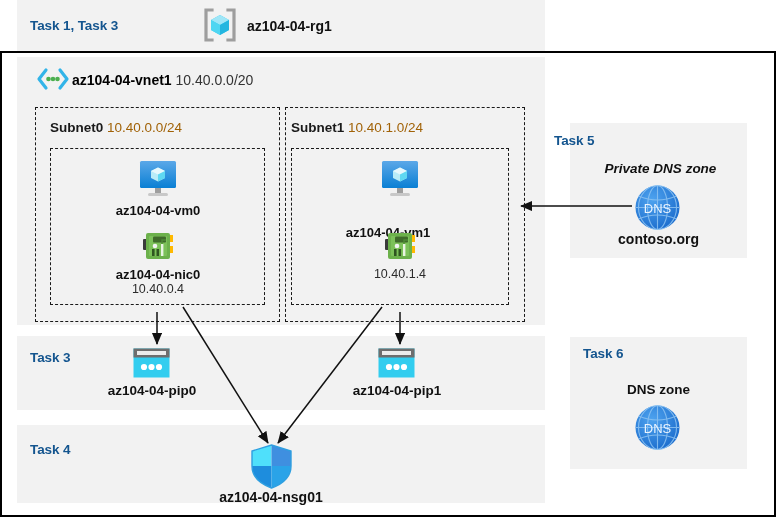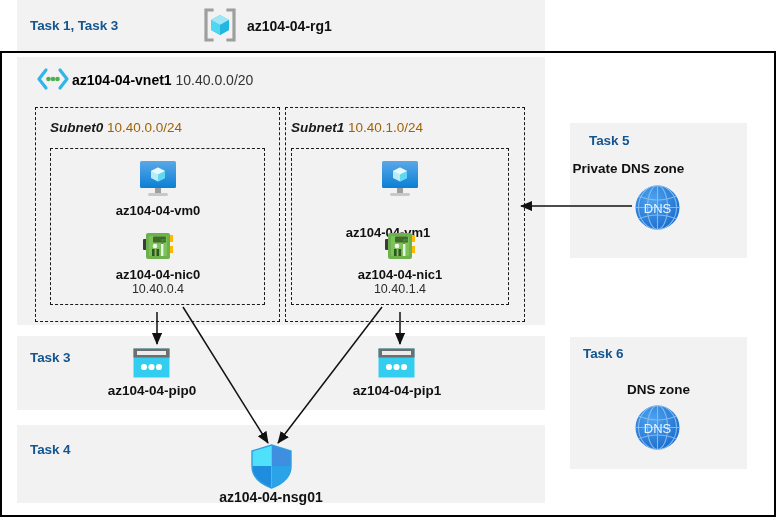--- a/index.html
+++ b/index.html
@@ -73,21 +73,21 @@
     position: absolute;
     border: 1.6px dashed #1a1a1a;
     background: transparent;
   }
   .subnet-title {
     position: absolute;
     font-size: 13.5px;
     color: #1a1a1a;
     white-space: nowrap;
   }
-  .subnet-title b { font-weight: bold; font-style: italic; }
+  .subnet-title b { font-weight: bold; }
   .subnet-title span { font-weight: normal; color: #a16207; }
 
   .inner-box {
     position: absolute;
     border: 1.6px dashed #1a1a1a;
   }
 
   
   .node {
     position: absolute;
@@ -239,27 +239,26 @@
       <rect x="7" y="6" width="18" height="20" rx="1" fill="#7cc159"></rect>
       <rect x="11" y="6.5" width="13" height="6" rx="1" fill="#3f6b2a"></rect>
       <circle cx="13" cy="16" r="2.3" fill="#f2f2f2"></circle>
       <rect x="10" y="19" width="2.6" height="7" fill="#2f5520"></rect>
       <rect x="14.5" y="19" width="2.6" height="7" fill="#2f5520"></rect>
       <rect x="19" y="14" width="2.4" height="12" fill="#e9f4e2"></rect>
       <path d="M20 14 L20 10 L24 10" fill="none" stroke="#4e8a36" stroke-width="1.4"></path>
     </svg>
   </div>
   <div class="node" style="left:330px; top:267px; width:140px;">
-    <div class="nlabel">az104-04-nic1</div>
     <div class="nsub">10.40.1.4</div>
   </div>
 
   <div class="panel" style="left:570px; top:123px; width:177px; height:135px;"></div>
-  <div class="task-label" style="left:589px; top:133px;">Task 5</div>
-  <div class="heading" style="left:540px; top:161px; width:177px;">Private DNS zone</div>
+  <div class="task-label" style="left:554px; top:133px;">Task 5</div>
+  <div class="heading" style="left:572px; top:161px; width:177px;font-style:italic;">Private DNS zone</div>
 
   <div class="abs" style="left:634px; top:184px; width:47px; height:47px;">
     <svg width="47" height="47" viewBox="0 0 47 47">
       <defs>
         <radialGradient id="dnsg5" cx="0.38" cy="0.32" r="0.82">
           <stop offset="0" stop-color="#4ea3ef"></stop>
             <stop offset="1" stop-color="#1565c8"></stop>
         </radialGradient>
       </defs>
       <circle cx="23.5" cy="23.5" r="22" fill="url(#dnsg5)"></circle>
@@ -267,20 +266,21 @@
         <ellipse cx="23.5" cy="23.5" rx="10" ry="22"></ellipse>
         <ellipse cx="23.5" cy="23.5" rx="19" ry="22"></ellipse>
         <line x1="23.5" y1="1.5" x2="23.5" y2="45.5"></line>
         <line x1="1.8" y1="23.5" x2="45.2" y2="23.5"></line>
         <path d="M4.5 12 Q23.5 20 42.5 12"></path>
         <path d="M4.5 35 Q23.5 27 42.5 35"></path>
       </g>
       <text x="23.5" y="28.5" text-anchor="middle" font-family="Liberation Sans, sans-serif" font-size="13" fill="#eaf4ff">DNS</text>
     </svg>
   </div>
+  <div class="heading" style="left:570px; top:231px; width:177px; font-size:14px;">contoso.org</div>
 
   <div class="panel" style="left:17px; top:336px; width:528px; height:74px;"></div>
   <div class="task-label" style="left:30px; top:350px;">Task 3</div>
 
   <div class="abs" style="left:133px; top:348px; width:37px; height:30px;">
     <svg width="37" height="30" viewBox="0 0 37 30">
       <rect x="0.5" y="0.5" width="36" height="29" fill="#32cdef"></rect>
       <rect x="0.5" y="0.5" width="36" height="9" fill="#6e6e6e"></rect>
       <rect x="4" y="3" width="29" height="4" fill="#ececec"></rect>
       <circle cx="11" cy="19" r="3.1" fill="#ffffff"></circle>

